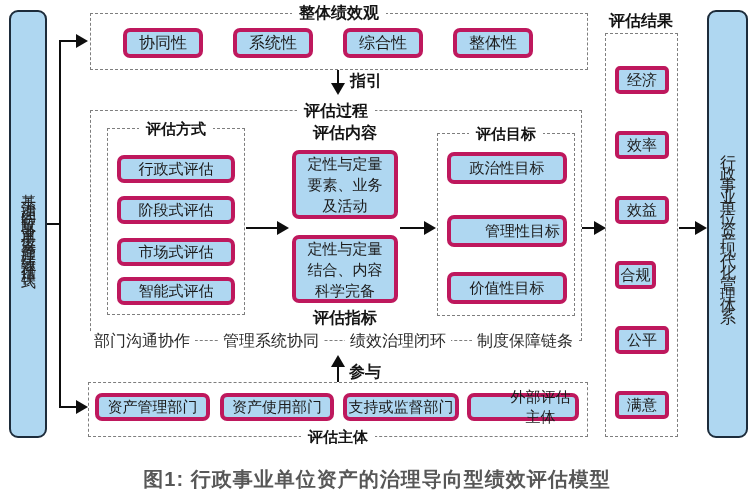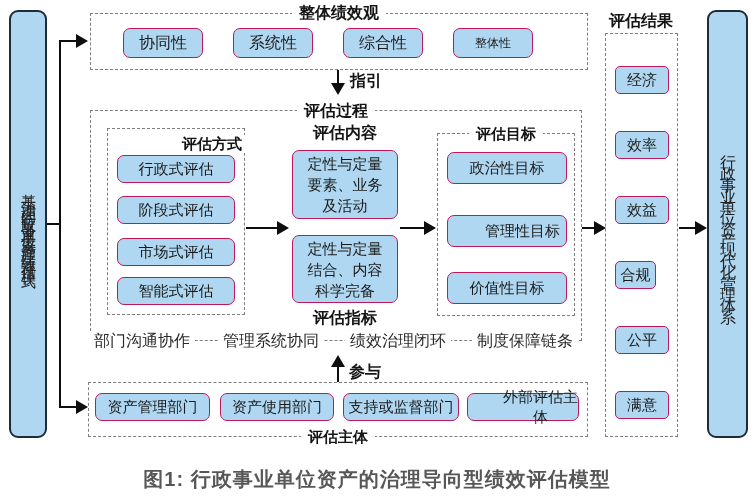--- a/index.html
+++ b/index.html
@@ -3,21 +3,21 @@
 <meta charset="utf-8">
 <style>
   html,body{margin:0;padding:0;background:#ffffff;}
   #stage{
     position:relative;width:754px;height:500px;background:#ffffff;overflow:hidden;
     font-family:"Liberation Sans",sans-serif;color:#1c1c1c;
   }
   
   .box{
     position:absolute;box-sizing:border-box;
-    background:#AFD7F1;border:1px solid #be185d;border-radius:7px;
+    background:#AFD7F1;border:4px solid #be185d;border-radius:7px;
     display:flex;align-items:center;justify-content:center;text-align:center;
     font-size:15px;font-weight:500;color:#1b1b1b;line-height:20px;
   }
   .box.multi{white-space:pre-line;line-height:21px;}
   
   .vpanel{
     position:absolute;box-sizing:border-box;
     background:#AFD7F1;border:2px solid #1d2c3b;border-radius:9px;
     display:flex;align-items:center;justify-content:center;
   }
@@ -69,31 +69,31 @@
 
   <div class="vpanel" style="left:707px;top:10px;width:41px;height:428px;">
     <span style="font-size:16px;letter-spacing:11px;">行政事业单位资产现代化管理体系</span>
   </div>
 
   <div class="dashed" style="left:90px;top:13px;width:498px;height:57px;"></div>
   <div class="glabel" style="left:339px;top:4px;">整体绩效观</div>
   <div class="box" style="left:123px;top:28px;width:80px;height:30px;font-size:16px;">协同性</div>
   <div class="box" style="left:233px;top:28px;width:80px;height:30px;font-size:16px;">系统性</div>
   <div class="box" style="left:343px;top:28px;width:80px;height:30px;font-size:16px;">综合性</div>
-  <div class="box" style="left:453px;top:28px;width:80px;height:30px;font-size:12px;">整体性</div>
+  <div class="box" style="left:453px;top:28px;width:80px;height:30px;font-size:16px;">整体性</div>
 
   <div class="vline" style="left:337px;top:70px;height:14px;"></div>
   <div class="ah d" style="left:331px;top:83px;"></div>
   <div class="alabel" style="left:350px;top:72px;">指引</div>
 
   <div class="dashed" style="left:90px;top:110px;width:492px;height:231px;"></div>
   <div class="glabel" style="left:336px;top:102px;">评估过程</div>
 
   <div class="dashed" style="left:107px;top:128px;width:138px;height:187px;"></div>
-  <div class="glabel sm" style="left:176px;top:135px;margin-left:36px;">评估方式</div>
+  <div class="glabel sm" style="left:176px;top:120px;">评估方式</div>
   <div class="box" style="left:117px;top:155px;width:118px;height:28px;">行政式评估</div>
   <div class="box" style="left:117px;top:196px;width:118px;height:28px;">阶段式评估</div>
   <div class="box" style="left:117px;top:238px;width:118px;height:28px;">市场式评估</div>
   <div class="box" style="left:117px;top:277px;width:118px;height:28px;">智能式评估</div>
 
   <div class="flabel" style="left:345px;top:124px;">评估内容</div>
   <div class="box multi" style="left:292px;top:150px;width:106px;height:69px;">定性与定量
 要素、业务
 及活动</div>
   <div class="box multi" style="left:292px;top:235px;width:106px;height:68px;">定性与定量

